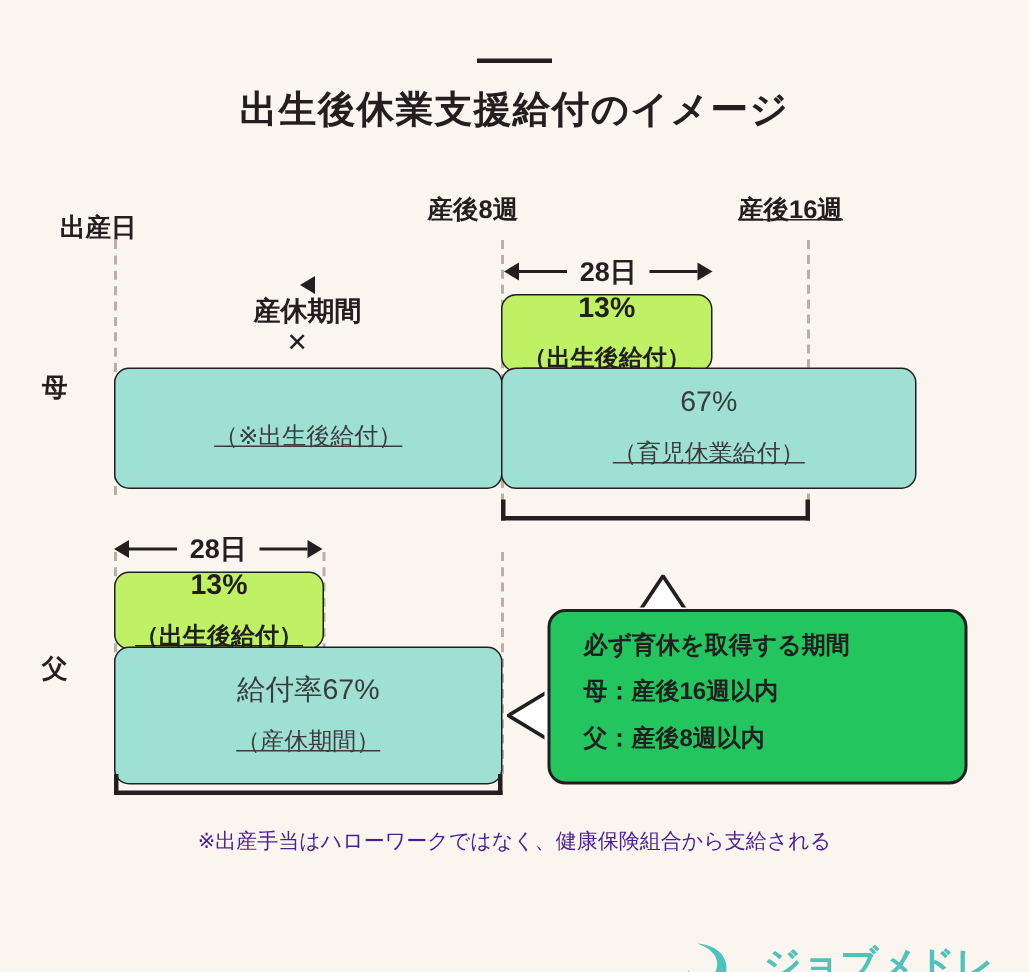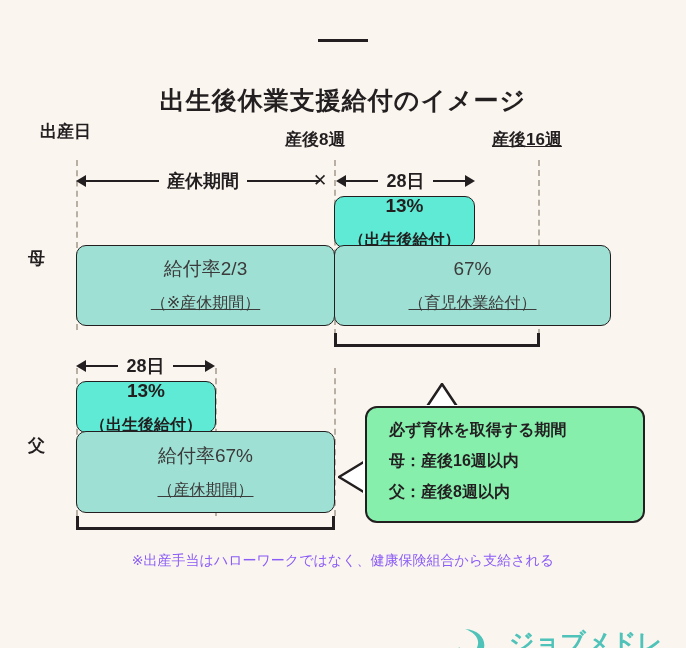--- a/index.html
+++ b/index.html
@@ -13,28 +13,28 @@
   #stage{position:relative;width:686px;height:648px;}
 
   .abs{position:absolute;}
 
   
   .title-dash{
     left:318px;top:39px;width:50px;height:3px;background:#231f20;
   }
   .title{
     left:0;top:56px;width:686px;text-align:center;
-    font-size:25px;font-weight:700;letter-spacing:1px;color:#231f20;margin-top:28px;
+    font-size:25px;font-weight:700;letter-spacing:1px;color:#231f20;
   }
 
   
   .col-head{
     font-size:17px;font-weight:700;color:#231f20;white-space:nowrap;
   }
-  .ch-birth{left:40px;top:120px;}
+  .ch-birth{left:40px;top:140px;}
   .ch-8w{left:285px;top:128px;}
   .ch-16w{left:492px;top:128px;text-decoration:underline;}
 
   
   .vguide{
     width:0;border-left:2px dashed #b8b0a4;
   }
   .vg-birth{left:76px;top:160px;height:170px;}
   .vg-8w{left:334px;top:160px;height:185px;}
   .vg-16w{left:538px;top:160px;height:185px;}
@@ -55,71 +55,71 @@
   }
   .arr-head.right{
     border-top:6px solid transparent;border-bottom:6px solid transparent;
     border-left:10px solid #231f20;
   }
   .arr-x{
     position:absolute;left:-7px;top:4px;width:14px;height:14px;
     font-size:17px;line-height:14px;text-align:center;font-weight:700;color:#231f20;
   }
 
-  .ar-sankyu{left:76px;top:170px;width:258px;}
+  .ar-sankyu{left:76px;top:184px;width:258px;flex-direction:column;}
   .ar-m28{left:336px;top:170px;width:139px;}
   .ar-f28{left:76px;top:355px;width:139px;}
 
   
   .bar{
     box-sizing:border-box;border:1.5px solid #231f20;border-radius:10px;
     display:flex;flex-direction:column;align-items:center;justify-content:center;
     text-align:center;line-height:1.15;
   }
   .bar .big{font-size:19px;color:#3b3b3b;}
   .bar .small{font-size:16px;color:#3b3b3b;margin-top:14px;text-decoration:underline;}
   .teal{background:#9fe0d4;}
-  .pink{background:#5eead4;}
+  .pink{background:#bef264;}
 
   .m-pink{left:334px;top:196px;width:141px;height:52px;}
   .m-teal-l{left:76px;top:245px;width:259px;height:81px;}
   .m-teal-r{left:334px;top:245px;width:277px;height:81px;}
 
   .f-pink{left:76px;top:381px;width:140px;height:52px;}
-  .f-teal{left:76px;top:431px;width:259px;height:82px;}
+  .f-teal{left:76px;top:431px;width:259px;height:92px;}
 
   
   .bracket{
     box-sizing:border-box;
     border-left:3px solid #231f20;
     border-right:3px solid #231f20;
     border-bottom:3px solid #231f20;
   }
   .br-mother{left:334px;top:333px;width:206px;height:14px;}
   .br-father{left:76px;top:516px;width:259px;height:14px;}
 
   
   .callout{
     left:365px;top:406px;width:280px;height:117px;
     box-sizing:border-box;
-    background:#86efac;border:2.5px solid #231f20;border-radius:12px;
+    background:#22c55e;border:2.5px solid #231f20;border-radius:12px;
     padding:12px 0 0 22px;
   }
   .callout .ln{font-size:16px;font-weight:700;color:#231f20;margin-bottom:10px;white-space:nowrap;}
   .tail-up{
     left:424px;top:383px;width:36px;height:26px;overflow:hidden;
   }
   .tail-left{
     left:338px;top:457px;width:30px;height:40px;overflow:hidden;
   }
 
   
   .footnote{
     left:0;top:552px;width:686px;text-align:center;
-    font-size:14px;color:#8b5cf6;
+    font-size:14px;color:#4c1d95;
   }
 
   
   .logo{left:455px;top:626px;display:flex;align-items:flex-start;gap:20px;}
   .logo-text{font-size:25px;font-weight:700;color:#4fc3ba;letter-spacing:0px;}
 </style>
 </head>
 <body>
 
 <div id="stage">
@@ -166,22 +166,21 @@
     <div class="arr-line"></div>
     <div class="arr-head right"></div>
   </div>
 
   <div class="abs bar pink m-pink">
     <div class="big" style="font-weight:700;color:#231f20;">13%</div>
     <div class="small" style="font-weight:700;color:#231f20;">（出生後給付）</div>
   </div>
 
   <div class="abs bar teal m-teal-l">
-    <div class="big">給付率2/3</div>
-    <div class="small">（※産休期間）</div>
+    <div class="small">（※出生後給付）</div>
   </div>
 
   <div class="abs bar teal m-teal-r">
     <div class="big">67%</div>
     <div class="small">（育児休業給付）</div>
   </div>
 
   <div class="abs bracket br-mother"></div>
 
   <div class="abs bar pink f-pink">

